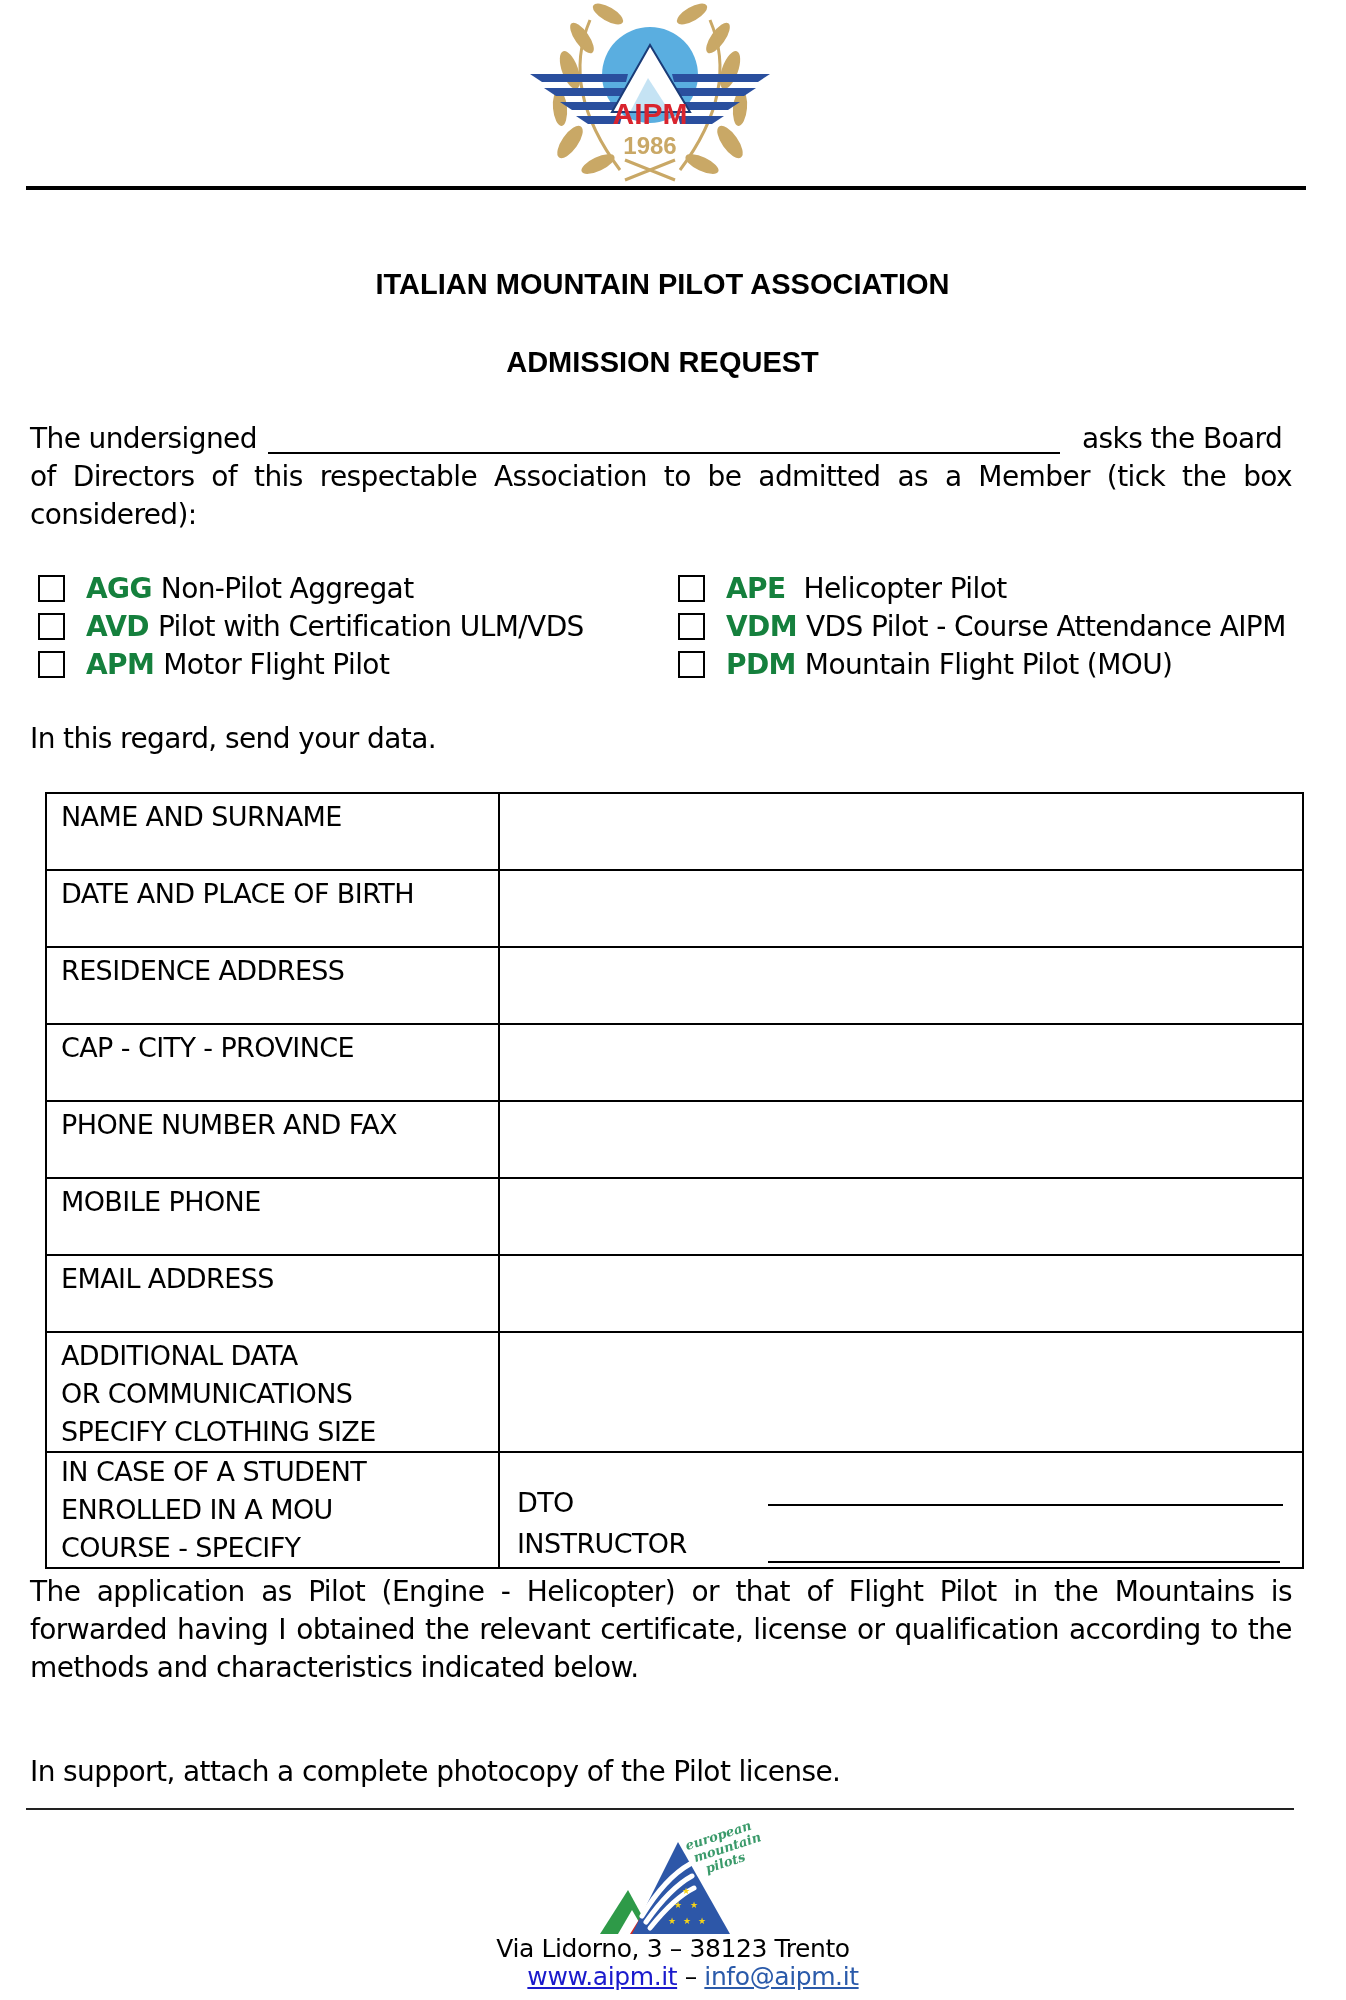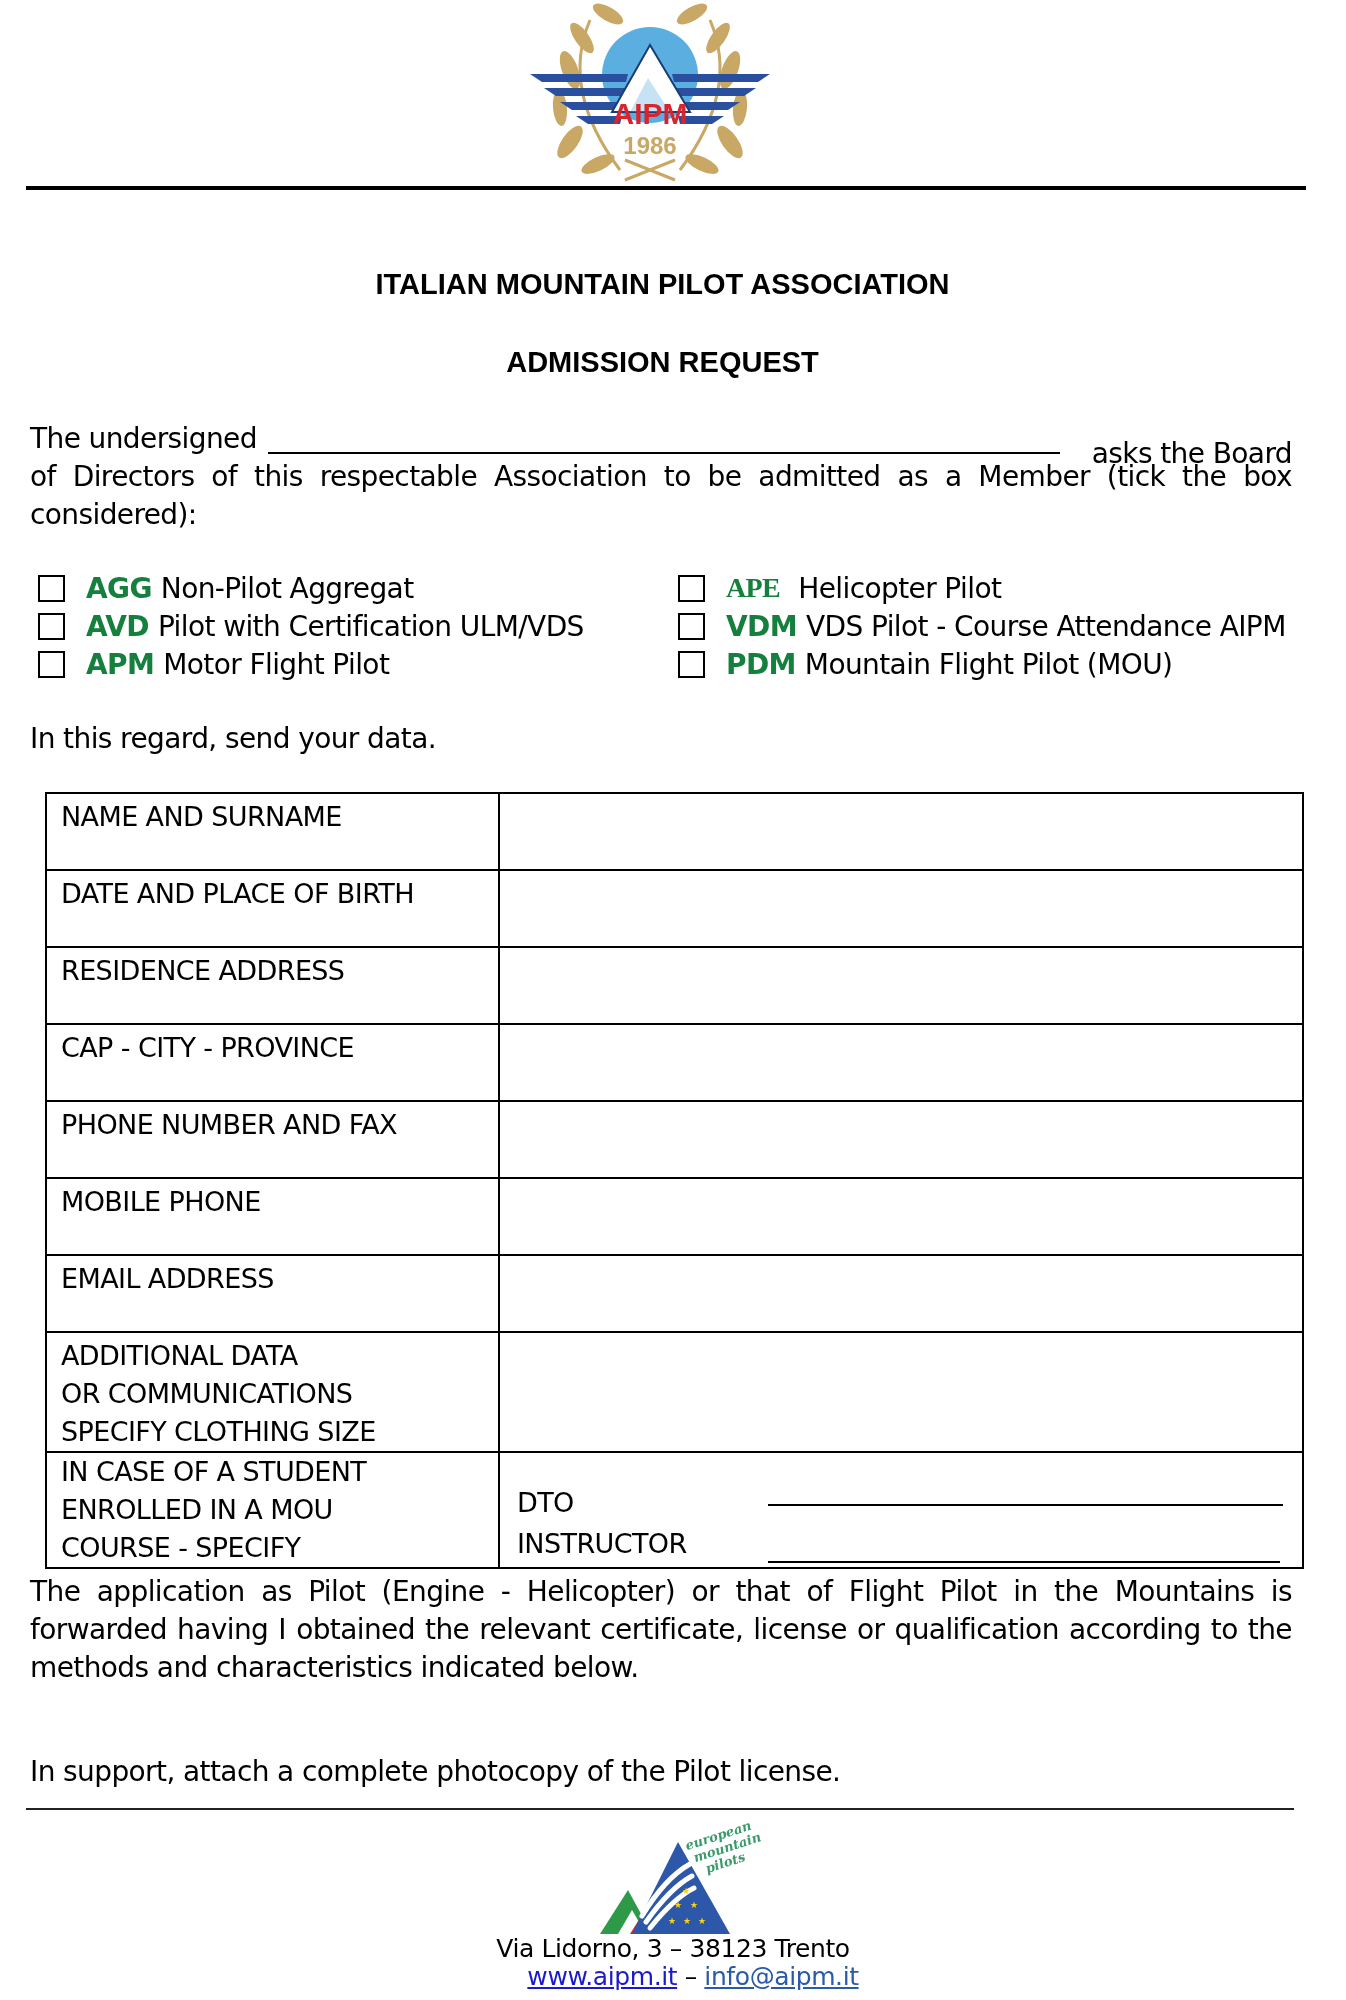--- a/index.html
+++ b/index.html
@@ -68,21 +68,21 @@
   </svg>
 </div>
 
 <div class="rule-thick"></div>
 
 <div class="abs title" style="top:268px;">ITALIAN MOUNTAIN PILOT ASSOCIATION</div>
 <div class="abs title" style="top:346px;">ADMISSION REQUEST</div>
 
 <div class="abs txt" style="left:30px; top:420px;">The undersigned</div>
 <div class="fill-line" style="left:268px; top:452px; width:792px;"></div>
-<div class="abs txt" style="left:1082px; top:420px; width:210px; text-align:right;margin-top:15px;">asks the Board</div>
+<div class="abs txt" style="left:1082px; top:420px; width:210px; ">asks the Board</div>
 <div class="justify-line" style="top: 458px; white-space: normal;"><span>of Directors of this respectable Association to be admitted as a Member (tick the box</span></div>
 <div class="abs txt" style="left:30px; top:496px;">considered):</div>
 
 <div class="opt" style="left:38px; top:573px;">
   <span class="cb"></span>
   <span class="code">AGG</span>
   <span>Non-Pilot Aggregat</span>
 </div>
 <div class="opt" style="left:38px; top:611px;">
   <span class="cb"></span>
@@ -90,21 +90,21 @@
   <span>Pilot with Certification ULM/VDS</span>
 </div>
 <div class="opt" style="left:38px; top:649px;">
   <span class="cb"></span>
   <span class="code">APM</span>
   <span>Motor Flight Pilot</span>
 </div>
 
 <div class="opt" style="left:678px; top:573px;">
   <span class="cb"></span>
-  <span class="code" style="margin-right:18px;font-family:Liberation Serif, serif;">APE</span>
+  <span class="code" style="margin-right:18px;">APE</span>
   <span>Helicopter Pilot</span>
 </div>
 <div class="opt" style="left:678px; top:611px;">
   <span class="cb"></span>
   <span class="code">VDM</span>
   <span>VDS Pilot - Course Attendance AIPM</span>
 </div>
 <div class="opt" style="left:678px; top:649px;">
   <span class="cb"></span>
   <span class="code">PDM</span>

